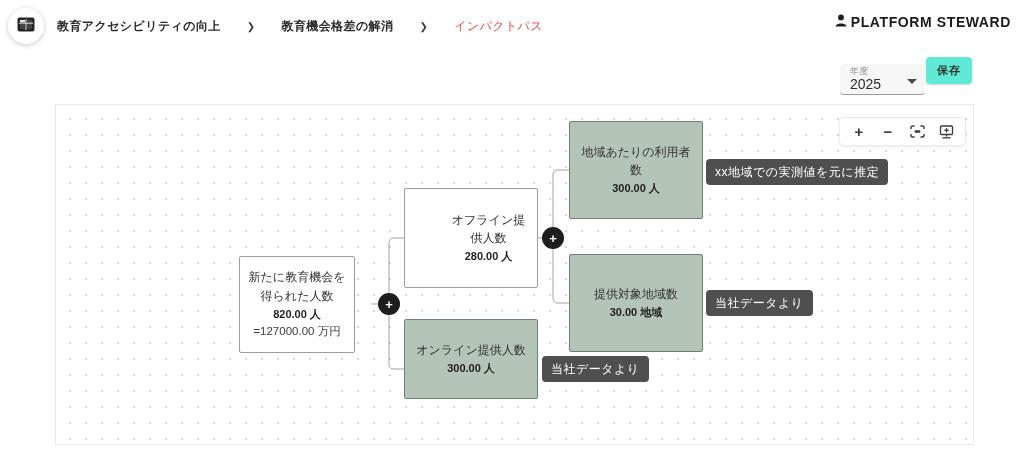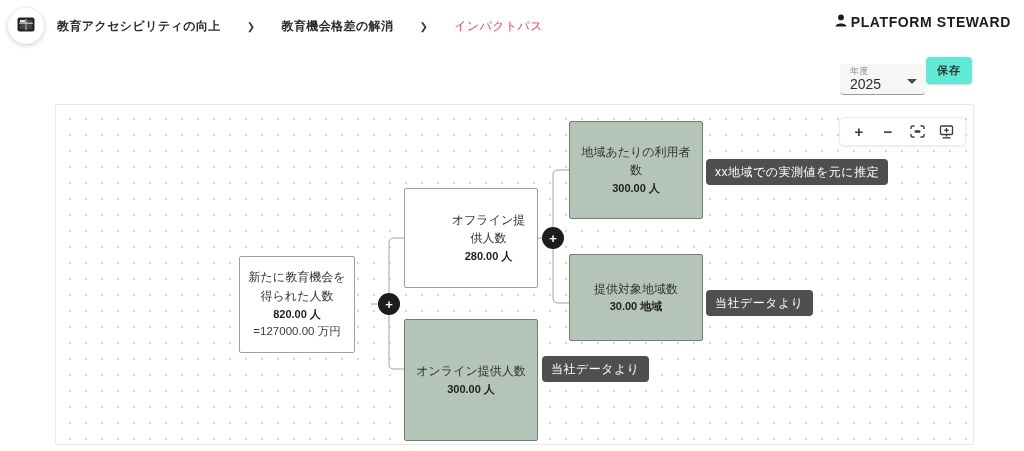--- a/index.html
+++ b/index.html
@@ -59,23 +59,23 @@
     text-align:center;padding:6px 8px;line-height:1.55;cursor:pointer;
   }
   .node .title{font-size:12px;color:#333;}
   .node .value{font-size:11px;font-weight:bold;color:#1f1f1f;}
   .node .subvalue{font-size:11.5px;color:#3c3c3c;}
   .node.white{background:#fff;border:1px solid #9e9e9e;}
   .node.green{background:#b4c4b8;border:1px solid #6f7f72;}
 
   .node-root{left:183px;top:151px;width:116px;height:97px;}
   .node-offline{left:348px;top:83px;width:134px;height:100px;padding-left:43px;}
-  .node-online{left:348px;top:214px;width:134px;height:122px;}
+  .node-online{left:348px;top:214px;width:134px;height:80px;}
   .node-region-users{left:513px;top:16px;width:134px;height:98px;}
-  .node-regions{left:513px;top:149px;width:134px;height:87px;}
+  .node-regions{left:513px;top:149px;width:134px;height:98px;}
 
   .op-circle{
     position:absolute;width:22px;height:22px;border-radius:50%;background:#1d1d1d;
     color:#fff;display:flex;align-items:center;justify-content:center;
     font-size:13px;font-weight:bold;cursor:pointer;line-height:1;
   }
   .op-1{left:322px;top:188px;}
   .op-2{left:486px;top:122px;}
 
   .tag{

